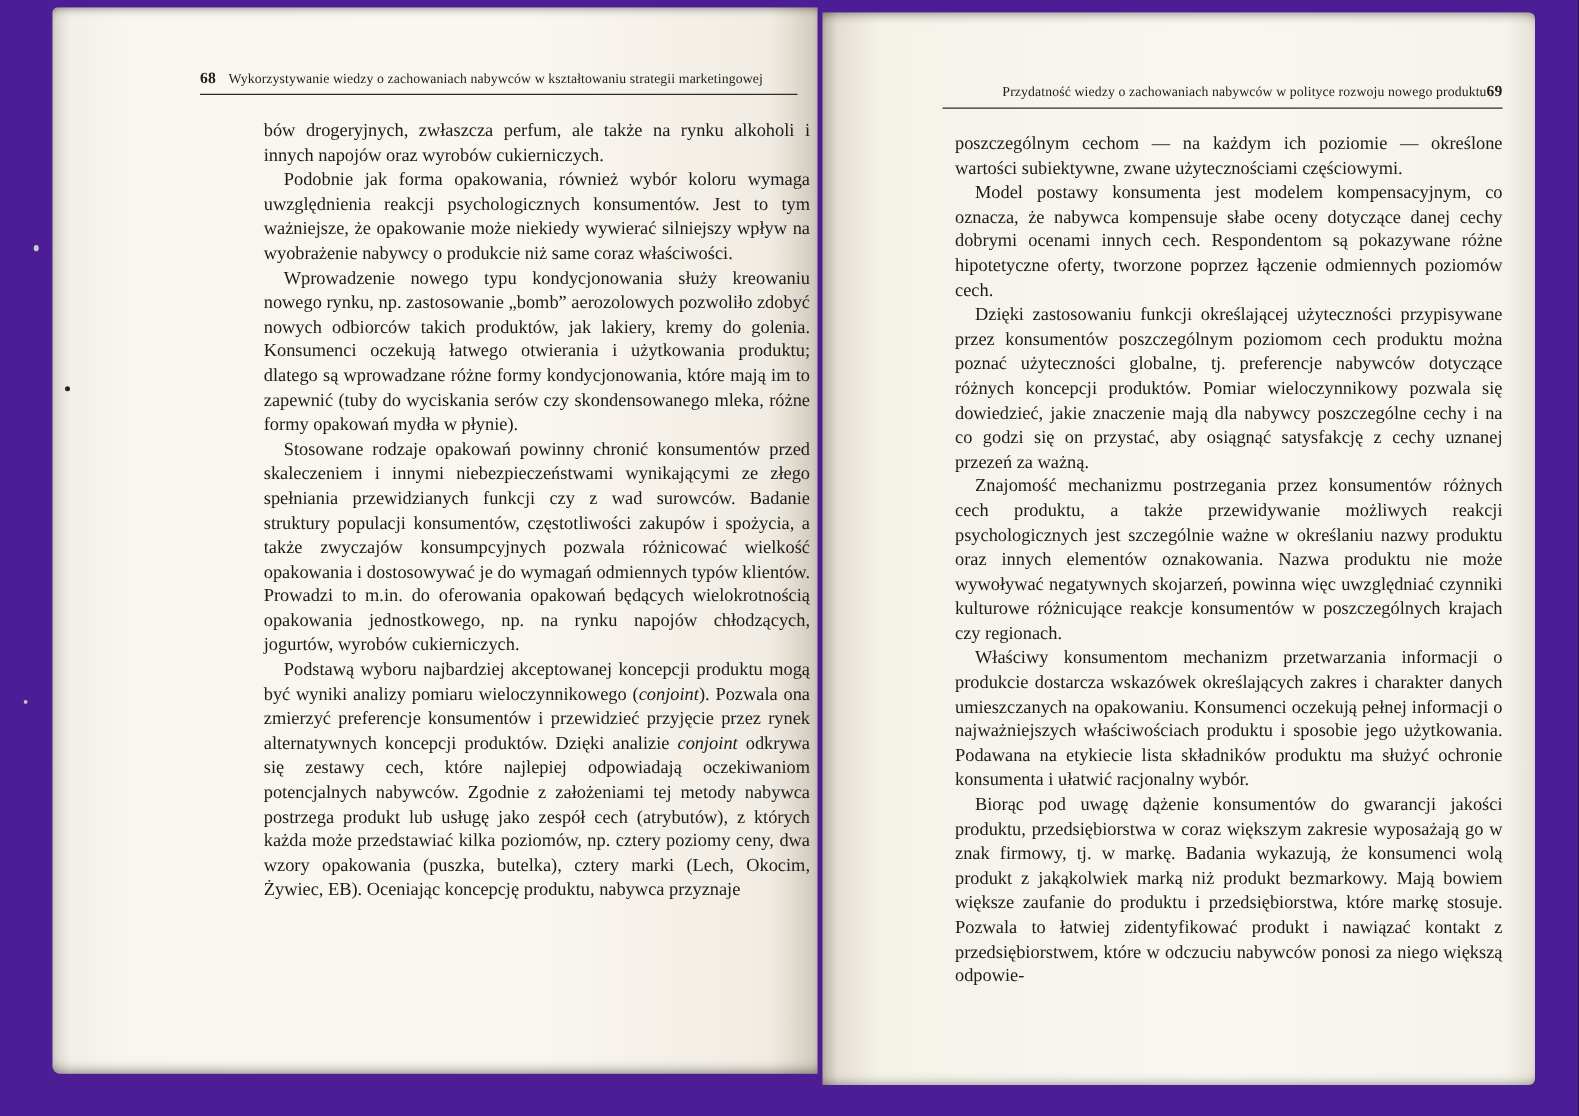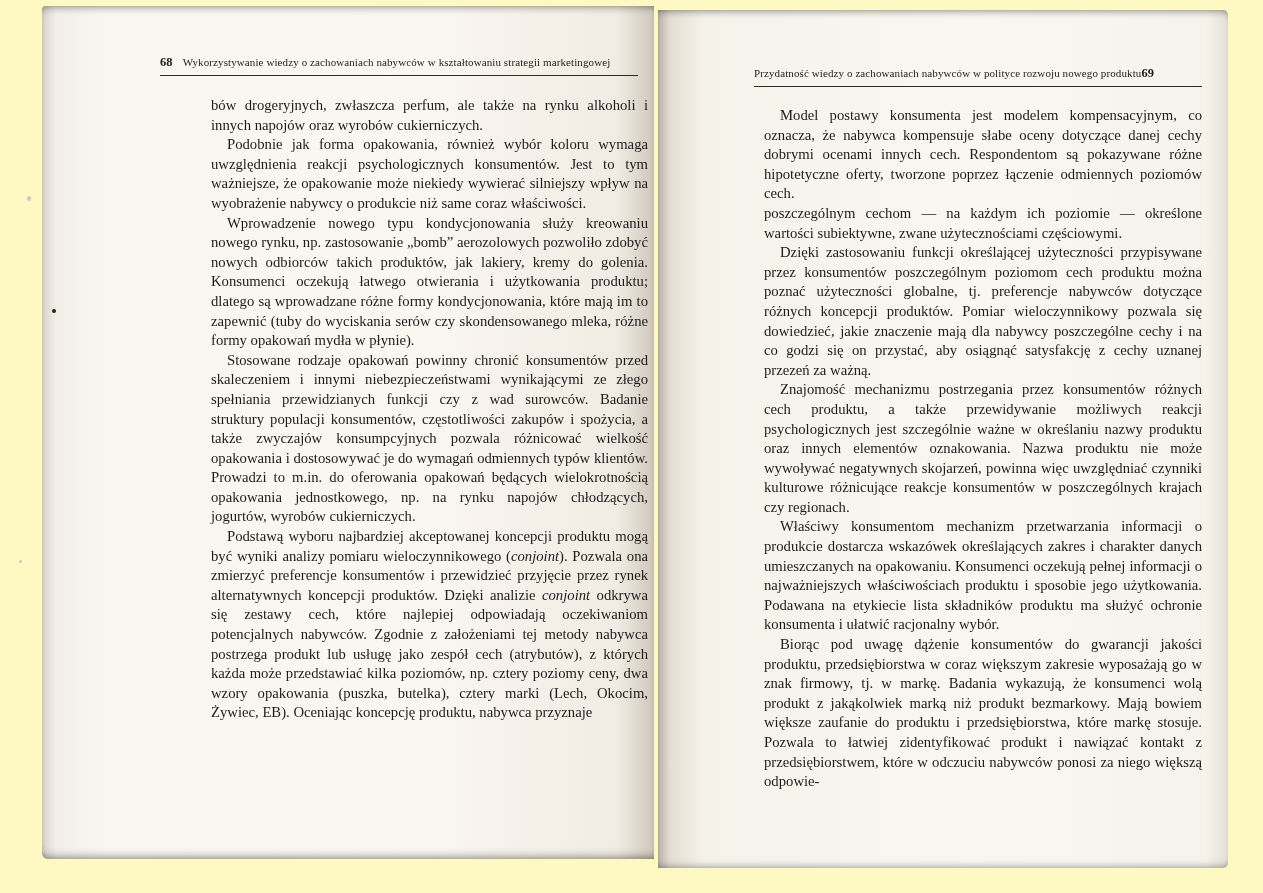--- a/index.html
+++ b/index.html
@@ -4,21 +4,21 @@
 <style>
   html, body {
     margin: 0;
     padding: 0;
     background: #000;
   }
   .scan {
     position: relative;
     width: 1263px;
     height: 893px;
-    background: #fef9c3;
+    background: #4c1d95;
     overflow: hidden;
     font-family: "Liberation Serif", "DejaVu Serif", serif;
   }
   .page {
     position: absolute;
     overflow: hidden;
   }
   .page-left {
     left: 42px;
     top: 6px;
@@ -55,21 +55,21 @@
   .head-left {
     left: 118px;
     top: 49px;
     width: 478px;
   }
   .head-right {
     left: 96px;
     top: 56px;
     width: 448px;
     display: flex;
-    justify-content: flex-start;
+    justify-content: flex-end;
     align-items: baseline;
   }
   .pagenum {
     font-weight: 700;
     font-size: 12.5px;
   }
   .head-left .pagenum { margin-right: 10px; }
   .head-right .pagenum { margin-left: 0; }
   .head-right .headtext {
     overflow: hidden;
@@ -122,22 +122,22 @@
         <p class="para indent"><span>Podstawą wyboru najbardziej akceptowanej koncepcji produktu mogą być wyniki analizy pomiaru wieloczynnikowego (</span><i>conjoint</i><span>). Pozwala ona zmierzyć preferencje konsumentów i przewidzieć przyjęcie przez rynek alternatywnych koncepcji produktów. Dzięki analizie </span><i>conjoint</i><span> odkrywa się zestawy cech, które najlepiej odpowiadają oczekiwaniom potencjalnych nabywców. Zgodnie z założeniami tej metody nabywca postrzega produkt lub usługę jako zespół cech (atrybutów), z których każda może przedstawiać kilka poziomów, np. cztery poziomy ceny, dwa wzory opakowania (puszka, butelka), cztery marki (Lech, Okocim, Żywiec, EB). Oceniając koncepcję produktu, nabywca przyznaje</span></p>
       </div>
   </div>
 
   <div class="page page-right">
     <div class="head head-right">
       <span class="headtext">Przydatność wiedzy o zachowaniach nabywców w polityce rozwoju nowego produktu</span>
         <span class="pagenum">69</span>
     </div>
     <div class="body body-right">
+        <p class="para"><span>poszczególnym cechom — na każdym ich poziomie — określone wartości subiektywne, zwane użytecznościami częściowymi.</span></p>
         <p class="para indent"><span>Model postawy konsumenta jest modelem kompensacyjnym, co oznacza, że nabywca kompensuje słabe oceny dotyczące danej cechy dobrymi ocenami innych cech. Respondentom są pokazywane różne hipotetyczne oferty, tworzone poprzez łączenie odmiennych poziomów cech.</span></p>
-        <p class="para"><span>poszczególnym cechom — na każdym ich poziomie — określone wartości subiektywne, zwane użytecznościami częściowymi.</span></p>
         <p class="para indent"><span>Dzięki zastosowaniu funkcji określającej użyteczności przypisywane przez konsumentów poszczególnym poziomom cech produktu można poznać użyteczności globalne, tj. preferencje nabywców dotyczące różnych koncepcji produktów. Pomiar wieloczynnikowy pozwala się dowiedzieć, jakie znaczenie mają dla nabywcy poszczególne cechy i na co godzi się on przystać, aby osiągnąć satysfakcję z cechy uznanej przezeń za ważną.</span></p>
         <p class="para indent"><span>Znajomość mechanizmu postrzegania przez konsumentów różnych cech produktu, a także przewidywanie możliwych reakcji psychologicznych jest szczególnie ważne w określaniu nazwy produktu oraz innych elementów oznakowania. Nazwa produktu nie może wywoływać negatywnych skojarzeń, powinna więc uwzględniać czynniki kulturowe różnicujące reakcje konsumentów w poszczególnych krajach czy regionach.</span></p>
         <p class="para indent"><span>Właściwy konsumentom mechanizm przetwarzania informacji o produkcie dostarcza wskazówek określających zakres i charakter danych umieszczanych na opakowaniu. Konsumenci oczekują pełnej informacji o najważniejszych właściwościach produktu i sposobie jego użytkowania. Podawana na etykiecie lista składników produktu ma służyć ochronie konsumenta i ułatwić racjonalny wybór.</span></p>
         <p class="para indent"><span>Biorąc pod uwagę dążenie konsumentów do gwarancji jakości produktu, przedsiębiorstwa w coraz większym zakresie wyposażają go w znak firmowy, tj. w markę. Badania wykazują, że konsumenci wolą produkt z jakąkolwiek marką niż produkt bezmarkowy. Mają bowiem większe zaufanie do produktu i przedsiębiorstwa, które markę stosuje. Pozwala to łatwiej zidentyfikować produkt i nawiązać kontakt z przedsiębiorstwem, które w odczuciu nabywców ponosi za niego większą odpowie-</span></p>
       </div>
   </div>
 
   <div class="speck speck-white" style="left:27px; top:196px; width:4px; height:5px;"></div>
   <div class="speck speck-white" style="left:19px; top:560px; width:3px; height:3px;"></div>
   <div class="speck speck-dark" style="left:52px; top:309px; width:4px; height:4px;"></div>

